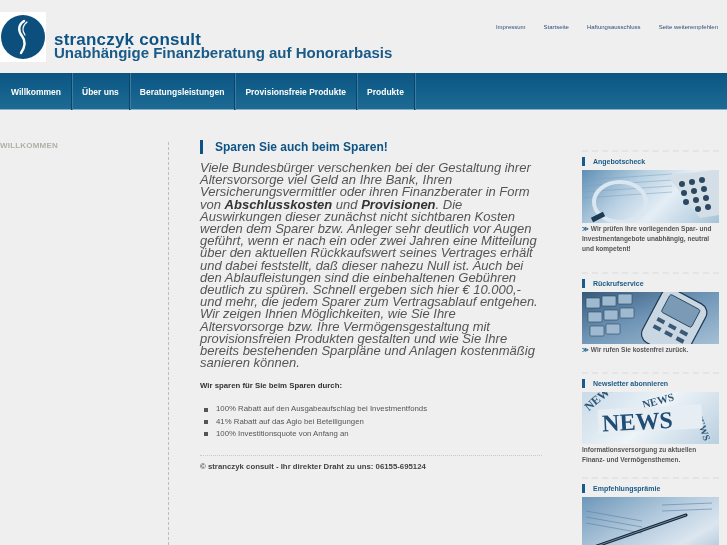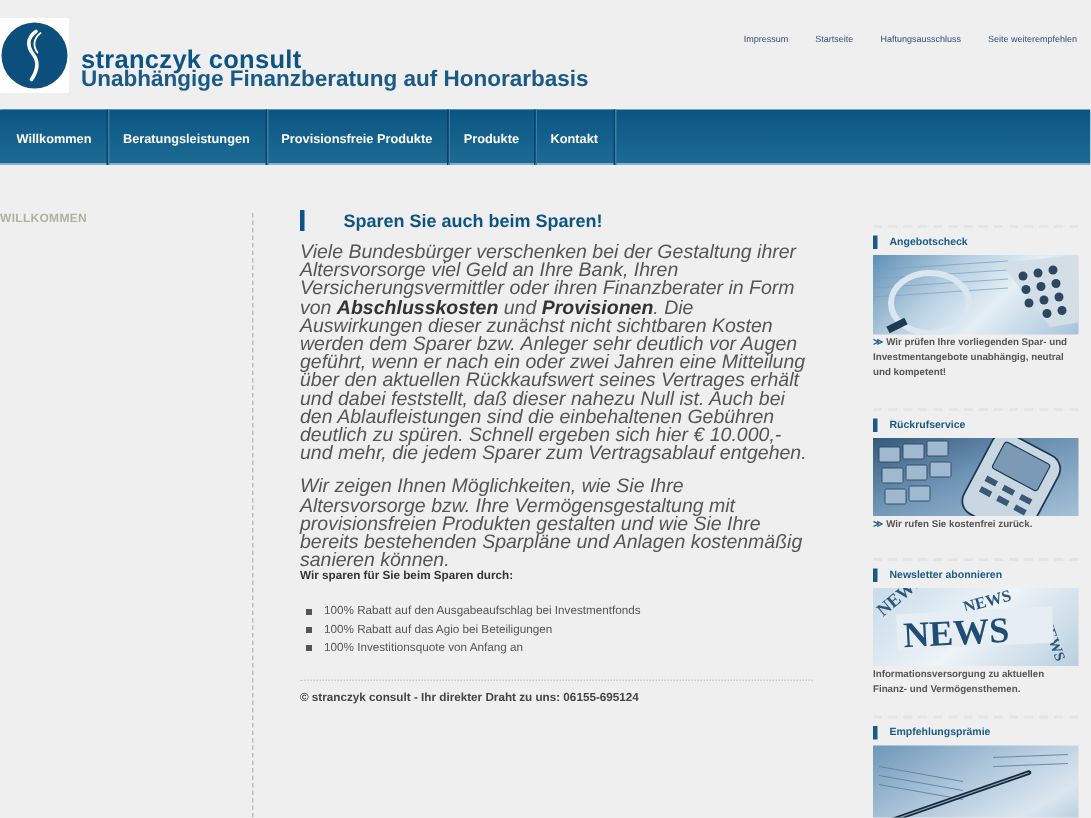--- a/index.html
+++ b/index.html
@@ -58,27 +58,27 @@
   }
   .vdivider {
     position: absolute; left: 168px; top: 142px; width: 0; height: 403px;
     border-left: 1px dashed #bdbdbd;
   }
 
   
   .main { position: absolute; left: 200px; top: 140px; width: 342px; }
   .main-title {
     font-size: 12px; font-weight: bold; color: #0d5484;
-    border-left: 3px solid #0d5484; padding-left: 26px; line-height: 14px;
+    border-left: 3px solid #0d5484; padding-left: 12px; line-height: 14px;
     margin-bottom: 8px;
   }
   .para { font-size: 13px; line-height: 12.2px; color: #555; font-style: italic; }
   .para b { color: #333; }
-  .para + .para { margin-top: 10px; }
-  .strong-line { font-size: 7.8px; font-weight: bold; color: #333; }
+  .para + .para { }
+  .strong-line { font-size: 7.8px; font-weight: bold; color: #333; margin-top: 12px; }
   .bullets { list-style: none; margin-top: 13px; margin-left: 4px; }
   .bullets li { font-size: 7.8px; line-height: 12.2px; color: #555; display: flex; align-items: center; }
   .bullets li .sq { width: 4px; height: 4px; background: #555; margin-right: 8px; flex: none; }
   .hr-dotted { border-top: 1px dotted #c8c8c8; margin-top: 15px; }
   .footer-line { font-size: 7.8px; font-weight: bold; color: #444; margin-top: 6px; }
 
   
   .sidebar { position: absolute; left: 582px; top: 150px; width: 137px; }
   .box { margin-bottom: 0; }
   .box-sep { border-top: 2px dashed #e4e4e4; height: 0; margin-bottom: 5px; }
@@ -108,42 +108,42 @@
   <div class="toplinks">
     <span>Impressum</span>
     <span>Startseite</span>
     <span>Haftungsausschluss</span>
     <span>Seite weiterempfehlen</span>
   </div>
 </div>
 
 <div class="nav">
   <div class="nav-item first">Willkommen</div>
+  <div class="nav-item">Über uns</div>
   <div class="nav-item">Beratungsleistungen</div>
   <div class="nav-item">Provisionsfreie Produkte</div>
   <div class="nav-item">Produkte</div>
-  <div class="nav-item">Kontakt</div>
 </div>
 
 <div class="left-heading">WILLKOMMEN</div>
 <div class="vdivider"></div>
 
 <div class="main">
   <div class="main-title">Sparen Sie auch beim Sparen!</div>
   <p class="para"><span>Viele Bundesbürger verschenken bei der Gestaltung ihrer Altersvorsorge viel Geld an Ihre Bank, Ihren Versicherungsvermittler oder ihren Finanzberater in Form von </span><b>Abschlusskosten</b><span> und </span><b>Provisionen</b><span>. Die Auswirkungen dieser zunächst nicht sichtbaren Kosten werden dem Sparer bzw. Anleger sehr deutlich vor Augen geführt, wenn er nach ein oder zwei Jahren eine Mitteilung über den aktuellen Rückkaufswert seines Vertrages erhält und dabei feststellt, daß dieser nahezu Null ist. Auch bei den Ablaufleistungen sind die einbehaltenen Gebühren deutlich zu spüren. Schnell ergeben sich hier € 10.000,- und mehr, die jedem Sparer zum Vertragsablauf entgehen.</span></p>
   <p class="para">Wir zeigen Ihnen Möglichkeiten, wie Sie Ihre Altersvorsorge bzw. Ihre Vermögensgestaltung mit provisionsfreien Produkten gestalten und wie Sie Ihre bereits bestehenden Sparpläne und Anlagen kostenmäßig sanieren können.</p>
   <div class="strong-line">Wir sparen für Sie beim Sparen durch:</div>
   <ul class="bullets">
     <li>
         <span class="sq"></span>
         <span>100% Rabatt auf den Ausgabeaufschlag bei Investmentfonds</span>
       </li>
     <li>
         <span class="sq"></span>
-        <span>100% Rabatt auf das Agio bei Beteiligungen</span>
+        <span>41% Rabatt auf das Agio bei Beteiligungen</span>
       </li>
     <li>
         <span class="sq"></span>
         <span>100% Investitionsquote von Anfang an</span>
       </li>
   </ul>
   <div class="hr-dotted"></div>
   <div class="footer-line">© stranczyk consult - Ihr direkter Draht zu uns: 06155-695124</div>
 </div>
 

